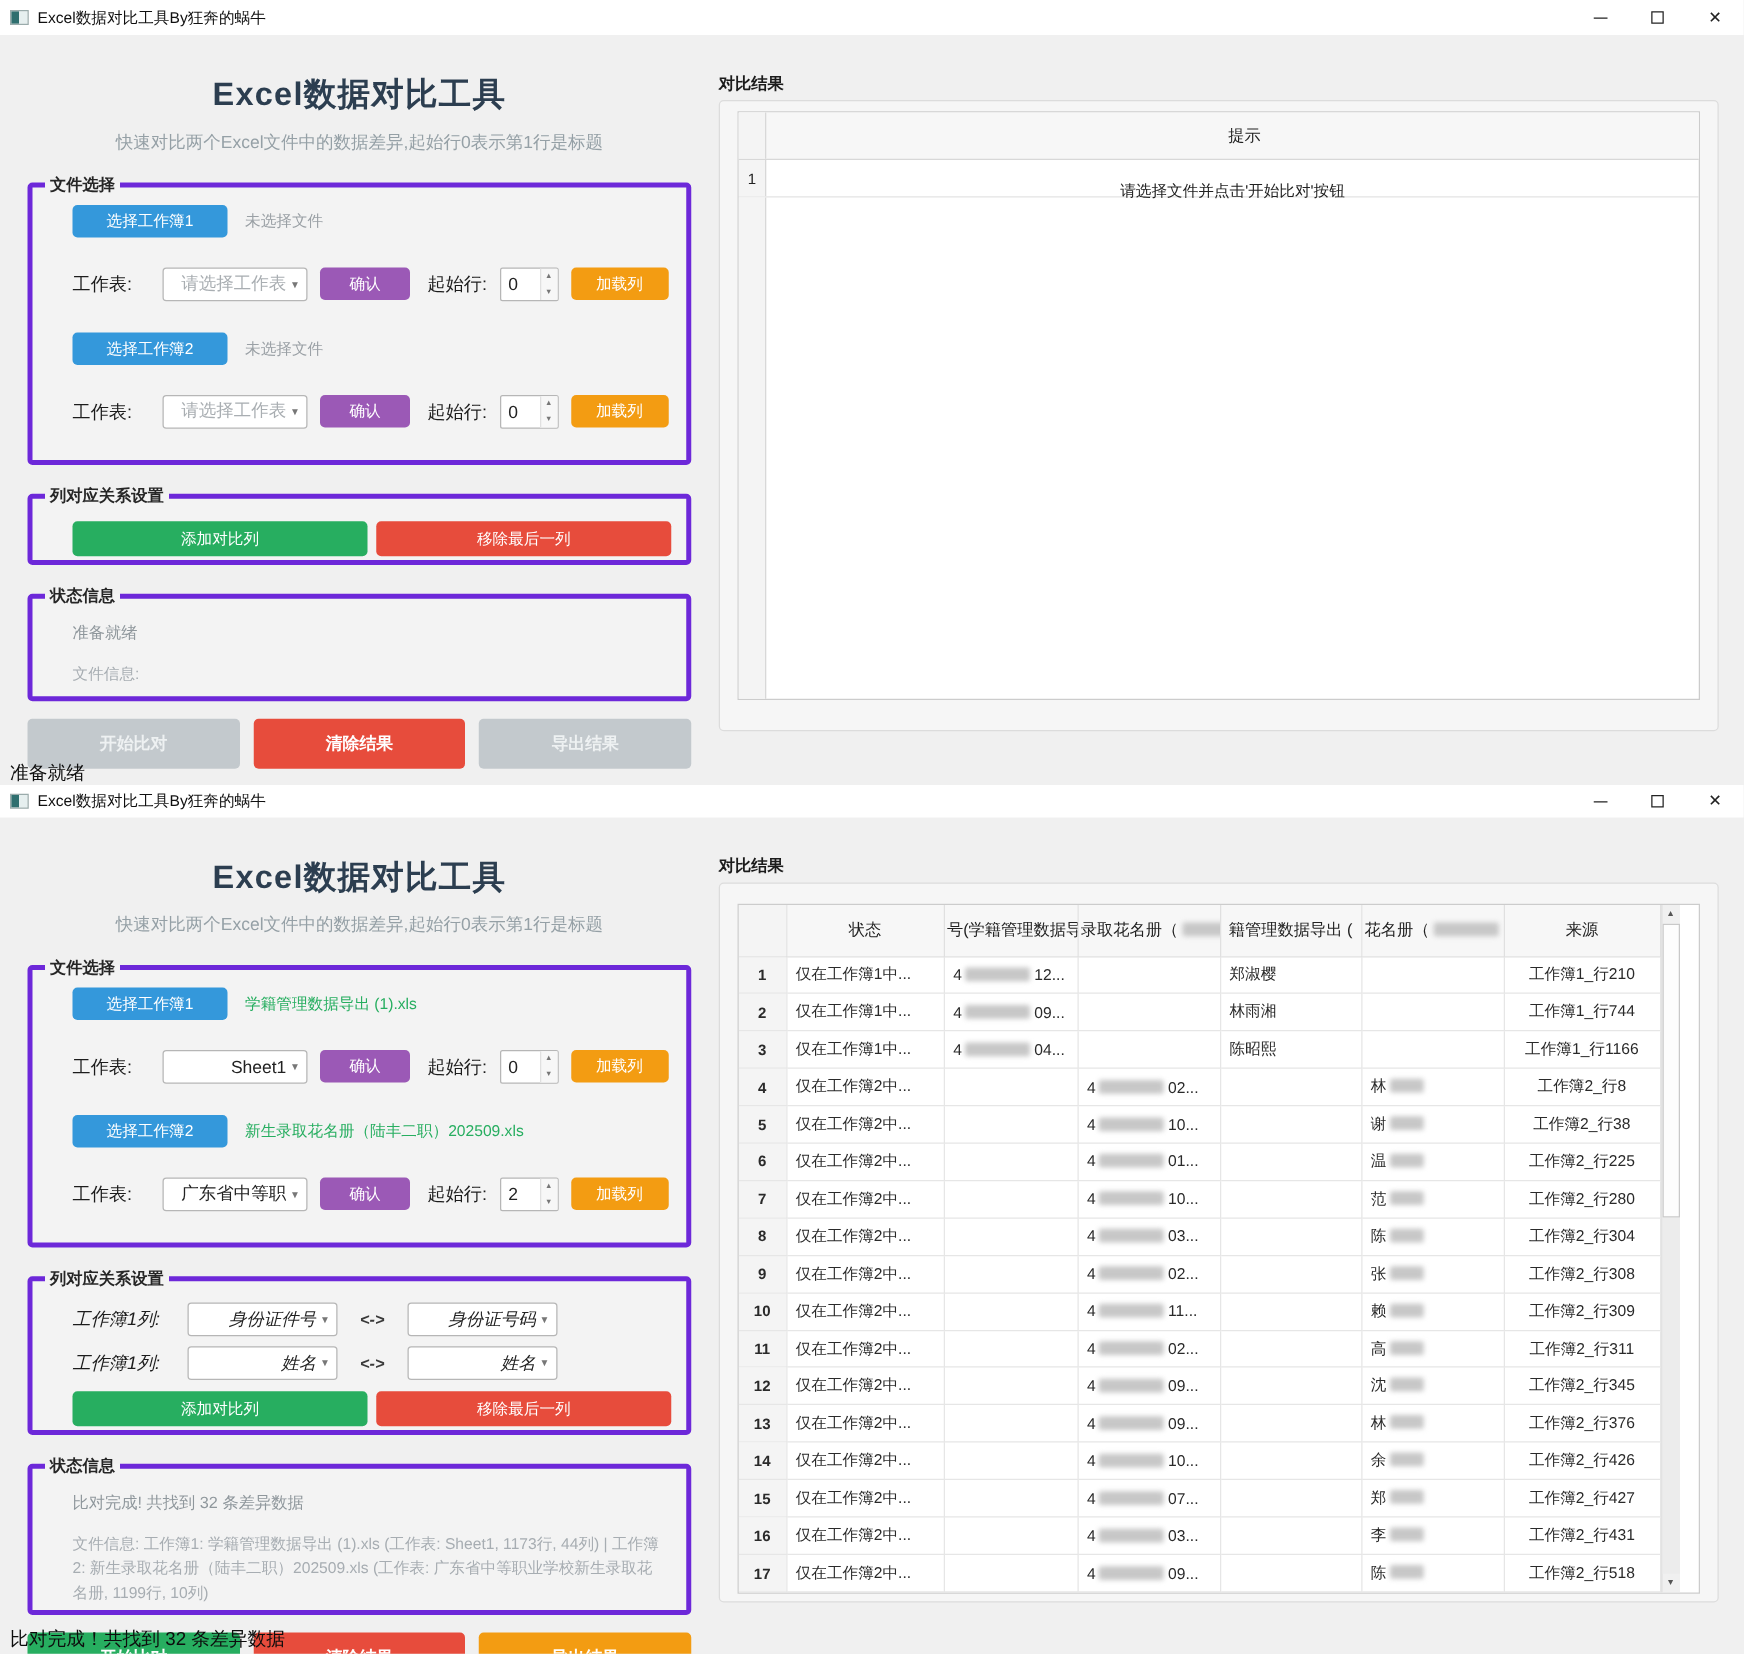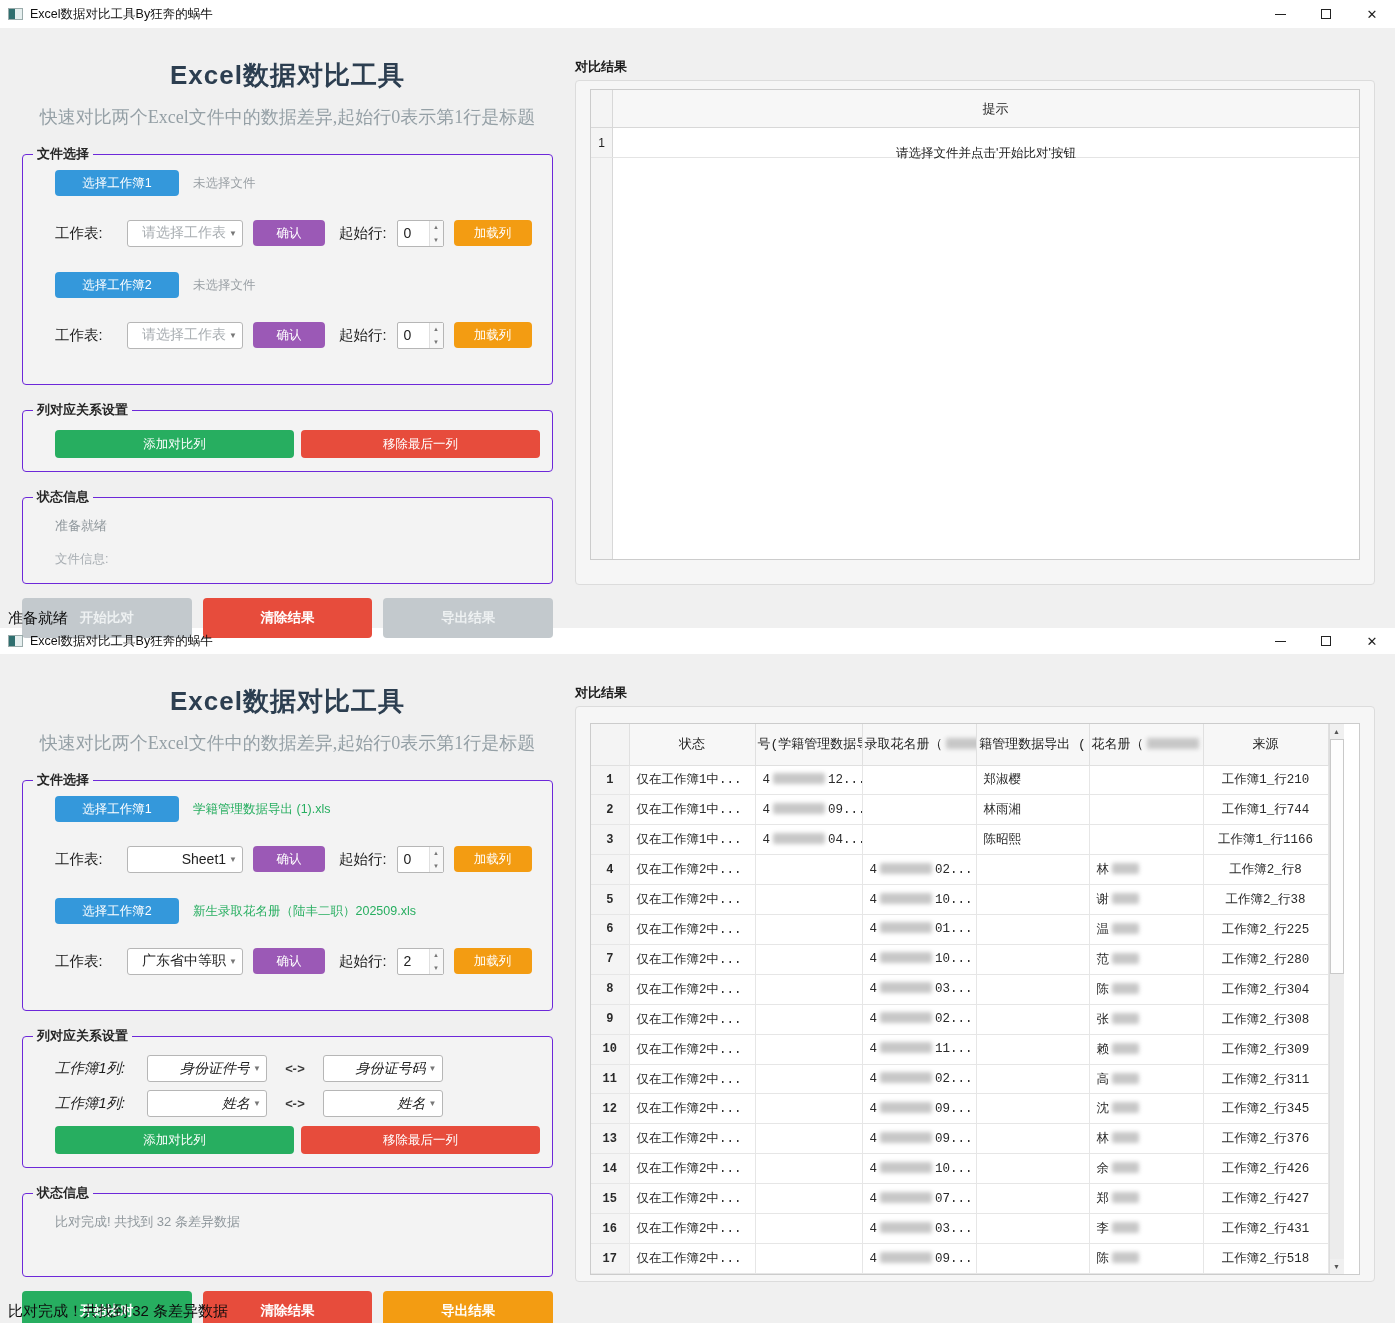--- a/index.html
+++ b/index.html
@@ -21,23 +21,23 @@
   .min-glyph { width: 11px; height: 1px; background: #222; display: inline-block; }
   .max-glyph { width: 10px; height: 10px; border: 1px solid #222; display: inline-block; }
 
   
   .content { display: flex; height: 580px; }
   .w2 .content { height: 645px; }
   .left-col { width: 575px; flex: none; padding: 0 22px; }
   .right-col { flex: 1; padding-right: 20px; }
 
   .app-title { margin-top: 30px; text-align: center; font-size: 26px; font-weight: bold; color: #2c3e50; letter-spacing: 1px; }
-  .subtitle { margin-top: 12px; text-align: center; font-size: 18px; color: #95a0a6; font-family: Liberation Serif, serif; }
-
-  fieldset { border: 1px solid #6d28d9; border-radius: 4px; background: #f3f3f3; margin: 16px 0 0 0; padding: 2px 12px 10px; }
+  .subtitle { margin-top: 12px; text-align: center; font-size: 14px; color: #95a0a6; }
+
+  fieldset { border: 4px solid #6d28d9; border-radius: 4px; background: #f3f3f3; margin: 16px 0 0 0; padding: 2px 12px 0; }
   legend { font-size: 13px; font-weight: bold; color: #262626; padding: 0 4px; margin-left: -2px; }
 
   .btn { border: none; border-radius: 4px; color: #fff; font-size: 12.5px; cursor: pointer; font-family: inherit; }
   .btn-blue   { background: #3498db; }
   .btn-purple { background: #9b59b6; }
   .btn-orange { background: #f39c12; }
   .btn-green  { background: #27ae60; }
   .btn-red    { background: #e74c3c; }
   .btn-gray   { background: #c3c9cd; color: #eef1f2; }
 
@@ -85,21 +85,21 @@
   .t1 { border: 1px solid #ccc; background: #fff; height: 471px; display: flex; flex-direction: column; }
   .t1-head { display: flex; height: 38px; background: #f7f7f7; border-bottom: 1px solid #d8d8d8; flex: none; gap: 19px; }
   .t1-gut { width: 22px; border-right: 1px solid #d8d8d8; background: #f4f4f4; flex: none; display: flex; align-items: center; justify-content: center; font-size: 12px; }
   .t1-main { flex: 1; display: flex; align-items: center; justify-content: center; font-size: 13px; color: #222; }
   .t1-row { display: flex; height: 30px; border-bottom: 1px solid #e4e4e4; flex: none; }
   .t1-row .t1-main { font-size: 12.5px; margin-top: 21px; }
   .t1-fill { flex: 1; display: flex; }
 
   
   .t2wrap { margin-top: 8px; display: flex; border: 1px solid #ccc; background: #fff; height: 552px; overflow: hidden; }
-  table { border-collapse: collapse; table-layout: fixed; width: 737px; flex: none; font-family: Liberation Mono, monospace; }
+  table { border-collapse: collapse; table-layout: fixed; width: 737px; flex: none; }
   th { height: 41px; font-weight: normal; font-size: 13px; color: #222; background: #f7f7f7; border: 1px solid #e0e0e0; border-top: none; overflow: hidden; white-space: nowrap; text-align: center; padding: 0 2px; }
   th:first-child { background: #f4f4f4; border-left: none; }
   td { height: 29px; font-size: 12.5px; color: #2a2a2a; border: 1px solid #e6e6e6; padding: 0 7px; overflow: hidden; white-space: nowrap; }
   td.num { background: #f4f4f4; text-align: center; font-weight: bold; font-size: 12px; border-left: none; padding: 0 2px; }
   td.center { text-align: center; padding: 0 2px; }
   .blur { display: inline-block; height: 11px; background: #c7c7c7; border-radius: 2px; filter: blur(2px); vertical-align: -1px; margin: 0 3px; }
   .blur-id { width: 52px; }
   .blur-nm { width: 27px; }
   .blur-h  { width: 42px; }
   .blur-h2 { width: 52px; }
@@ -317,20 +317,21 @@
         </div>
         <div class="map-btn-row">
           <button class="btn btn-green">添加对比列</button>
           <button class="btn btn-red">移除最后一列</button>
         </div>
       </fieldset>
 
       <fieldset class="status-fieldset">
         <legend>状态信息</legend>
         <div class="status-line">比对完成! 共找到 32 条差异数据</div>
+        <div class="fileinfo">文件信息: 工作簿1: 学籍管理数据导出 (1).xls (工作表: Sheet1, 1173行, 44列) | 工作簿2: 新生录取花名册（陆丰二职）202509.xls (工作表: 广东省中等职业学校新生录取花名册, 1199行, 10列)</div>
       </fieldset>
 
       <div class="actions">
         <button class="btn btn-green">开始比对</button>
         <button class="btn btn-red">清除结果</button>
         <button class="btn btn-orange">导出结果</button>
       </div>
     </div>
 
     <div class="right-col">

